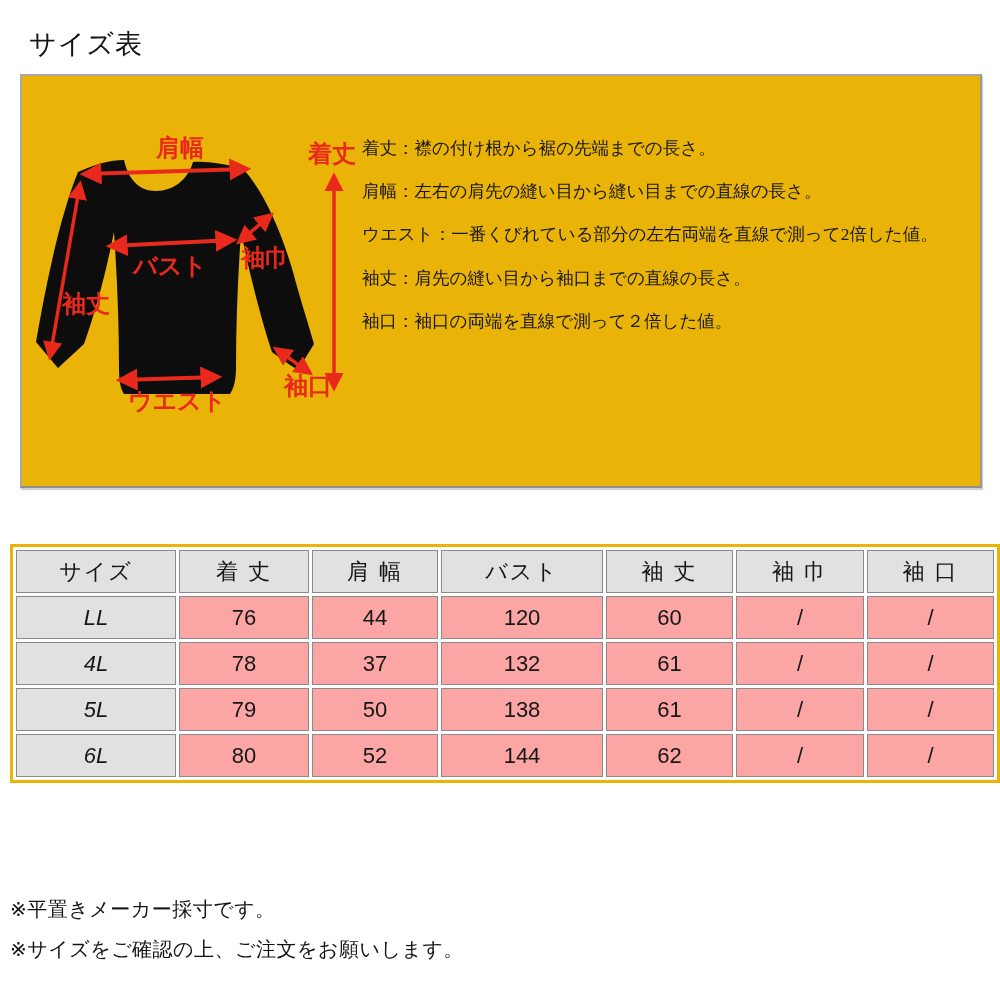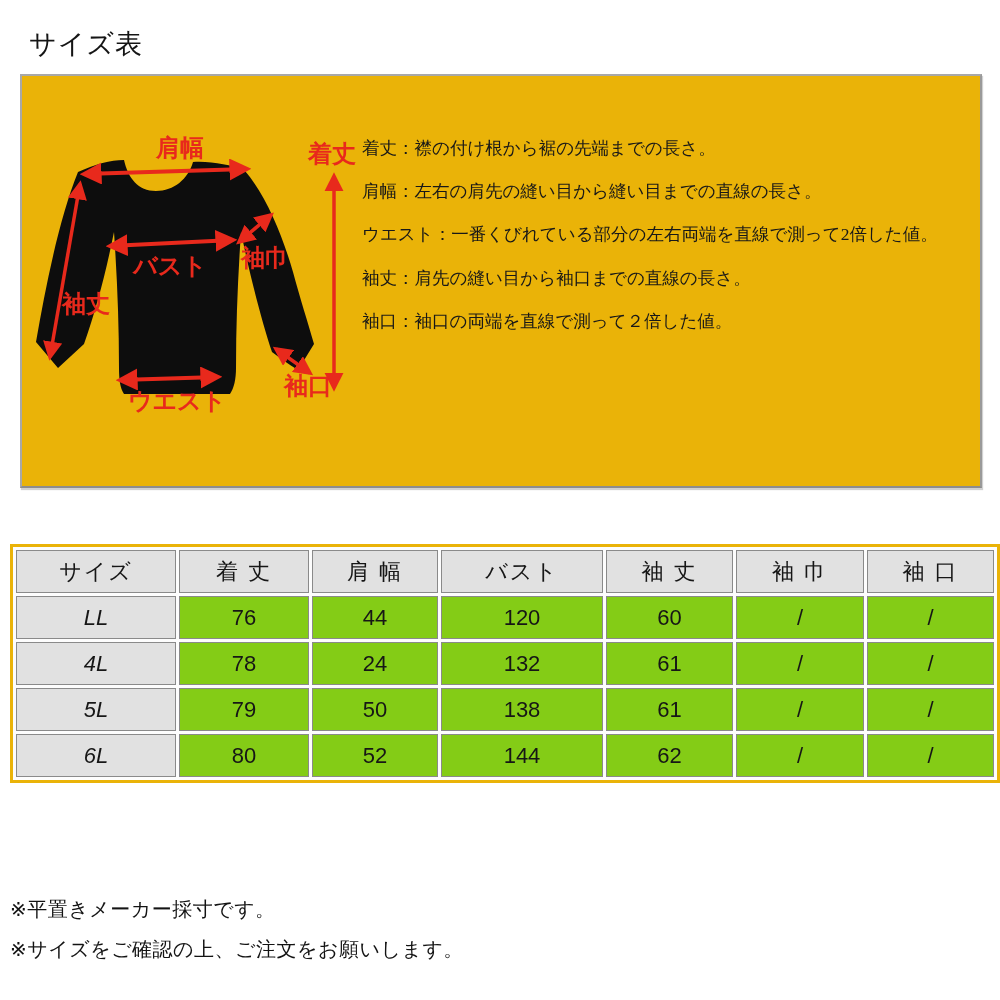--- a/index.html
+++ b/index.html
@@ -43,21 +43,21 @@
     font-size:17.5px;color:#181818;white-space:nowrap;
   }
   
   table.size-table{
     position:absolute;left:10px;top:544px;width:980px;
     table-layout:fixed;border-collapse:separate;border-spacing:3px;
     border:3px solid #eab308;background:#fdfdfd;
   }
   .size-table th,.size-table td{
     border:1px solid #8a8a8a;height:43px;text-align:center;vertical-align:middle;
-    font-size:22px;font-weight:normal;color:#161616;background:#84cc16;
+    font-size:22px;font-weight:normal;color:#161616;background:#fca5a5;
     overflow:hidden;
   }
   .size-table th{background:var(--cell-gray);letter-spacing:2px;}
   .size-table td.size-cell{background:var(--cell-gray);font-style:italic;}
   
   .notes{position:absolute;left:10px;top:889px;}
   .note-line{font-size:20px;line-height:40px;color:#131313;letter-spacing:0.5px;}
 </style>
 </head>
 <body>
@@ -153,21 +153,21 @@
       <td>76</td>
       <td>44</td>
       <td>120</td>
       <td>60</td>
       <td>/</td>
       <td>/</td>
     </tr>
     <tr>
       <td class="size-cell">4L</td>
       <td>78</td>
-      <td>24</td>
+      <td>37</td>
       <td>132</td>
       <td>61</td>
       <td>/</td>
       <td>/</td>
     </tr>
     <tr>
       <td class="size-cell">5L</td>
       <td>79</td>
       <td>50</td>
       <td>138</td>

